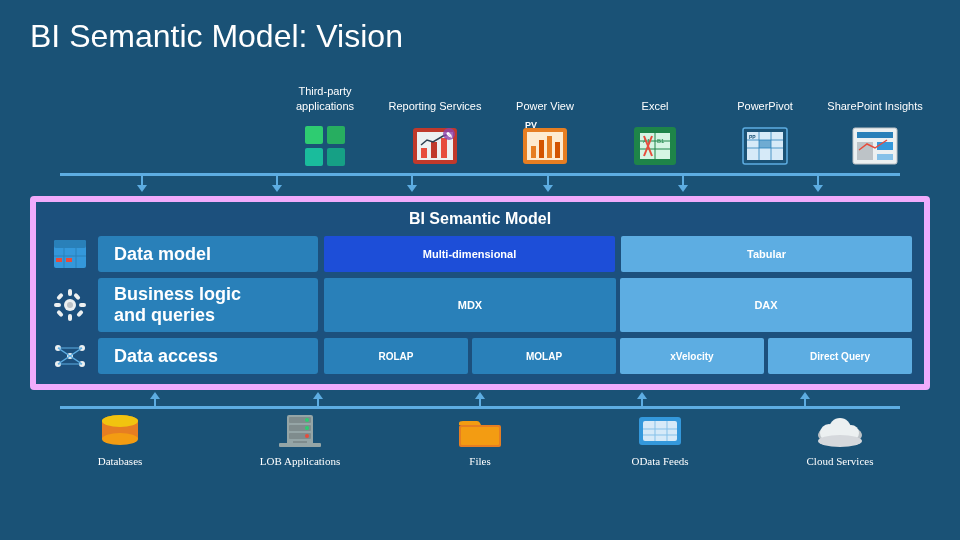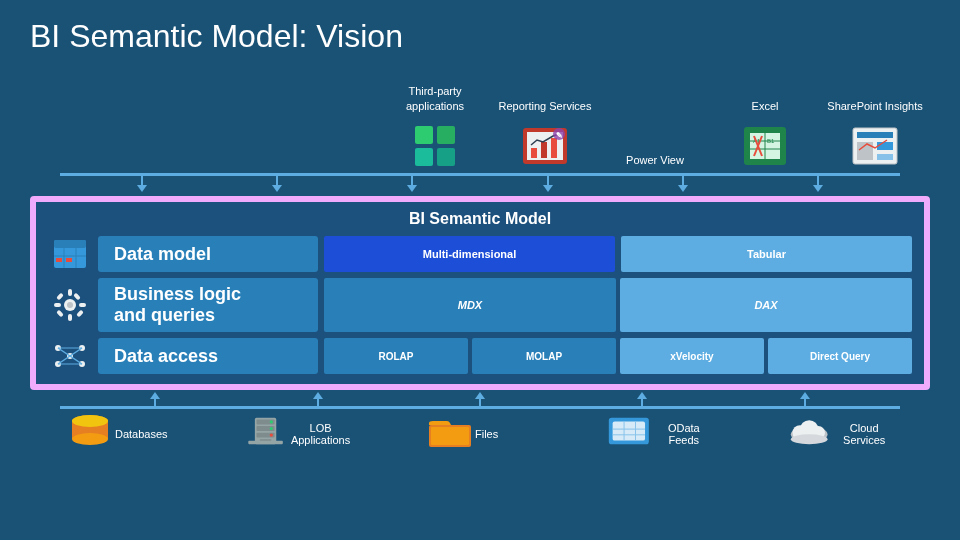--- a/index.html
+++ b/index.html
@@ -113,23 +113,24 @@
 
     .bottom-row {
       display: flex;
       align-items: flex-start;
       justify-content: space-around;
       padding: 4px 30px 0 30px;
     }
 
     .bottom-item {
       display: flex;
-      flex-direction: row;
+      flex-direction: column;
       align-items: center;
       width: 110px;
+      font-family: Liberation Serif, serif;
     }
 
     .bottom-item-label {
       color: #fff;
       font-size: 11px;
       text-align: center;
       margin-top: 6px;
     }
   </style>
 </head>
@@ -167,39 +168,65 @@
         <polyline points="12,25 18,20 24,22 34,16 40,14" stroke="#2c3e50" stroke-width="1.5" fill="none"></polyline>
 
         <ellipse cx="40" cy="14" rx="6" ry="6" fill="#8e44ad" opacity="0.8"></ellipse>
         <text x="37" y="18" font-size="8" fill="white" font-weight="bold">✎</text>
       </svg>
     </div>
   </div>
 
   <div class="top-item">
     <div class="top-item-label">Power View</div>
+    <div class="icon-box">
+      <svg width="52" height="52" viewBox="0 0 52 52">
+        <rect x="4" y="8" width="44" height="36" fill="#e67e22" rx="3"></rect>
+        <rect x="8" y="12" width="36" height="28" fill="#fdebd0"></rect>
+        <rect x="12" y="26" width="5" height="12" fill="#e67e22"></rect>
+        <rect x="20" y="20" width="5" height="18" fill="#d35400"></rect>
+        <rect x="28" y="16" width="5" height="22" fill="#e67e22"></rect>
+        <rect x="36" y="22" width="5" height="16" fill="#d35400"></rect>
+        <text x="6" y="8" font-size="9" fill="white" font-weight="bold">PV</text>
+      </svg>
+    </div>
   </div>
 
   <div class="top-item">
     <div class="top-item-label">Excel</div>
     <div class="icon-box">
       <svg width="50" height="50" viewBox="0 0 50 50">
         <rect x="4" y="6" width="42" height="38" fill="#1e8449" rx="3"></rect>
         <rect x="10" y="12" width="30" height="26" fill="#d5f5e3"></rect>
         <line x1="25" y1="12" x2="25" y2="38" stroke="#1e8449" stroke-width="1"></line>
         <line x1="10" y1="20" x2="40" y2="20" stroke="#1e8449" stroke-width="1"></line>
         <line x1="10" y1="28" x2="40" y2="28" stroke="#1e8449" stroke-width="1"></line>
         <text x="13" y="22" font-size="6" fill="#1e8449">A1</text>
         <text x="27" y="22" font-size="6" fill="#1e8449">B1</text>
         <line x1="14" y1="15" x2="22" y2="35" stroke="#e74c3c" stroke-width="2"></line>
         <line x1="22" y1="15" x2="14" y2="35" stroke="#e74c3c" stroke-width="2"></line>
       </svg>
     </div>
   </div>
 
+  <div class="top-item">
+    <div class="top-item-label">PowerPivot</div>
+    <div class="icon-box">
+      <svg width="52" height="52" viewBox="0 0 52 52">
+        <rect x="4" y="8" width="44" height="36" fill="#1a5276" rx="2" stroke="#5dade2" stroke-width="1.5"></rect>
+        <rect x="8" y="12" width="36" height="28" fill="#d6eaf8"></rect>
+        <line x1="8" y1="20" x2="44" y2="20" stroke="#2980b9" stroke-width="0.8"></line>
+        <line x1="8" y1="28" x2="44" y2="28" stroke="#2980b9" stroke-width="0.8"></line>
+        <line x1="20" y1="12" x2="20" y2="40" stroke="#2980b9" stroke-width="0.8"></line>
+        <line x1="32" y1="12" x2="32" y2="40" stroke="#2980b9" stroke-width="0.8"></line>
+        <text x="10" y="19" font-size="5" fill="#1a5276" font-weight="bold">PP</text>
+        <rect x="20" y="20" width="12" height="8" fill="#2980b9" opacity="0.6"></rect>
+      </svg>
+    </div>
+  </div>
 
   <div class="top-item">
     <div class="top-item-label">SharePoint Insights</div>
     <div class="icon-box">
       <svg width="52" height="52" viewBox="0 0 52 52">
         <rect x="4" y="8" width="44" height="36" fill="#ecf0f1" rx="2" stroke="#bdc3c7" stroke-width="1"></rect>
         <rect x="8" y="12" width="36" height="6" fill="#2980b9"></rect>
         <rect x="8" y="22" width="16" height="18" fill="#bdc3c7"></rect>
         <rect x="28" y="22" width="16" height="8" fill="#3498db"></rect>
         <rect x="28" y="34" width="16" height="6" fill="#85c1e9"></rect>
@@ -272,21 +299,21 @@
           <rect x="2" y="16" width="7" height="4" fill="#ecf0f1" rx="2"></rect>
           <rect x="27" y="16" width="7" height="4" fill="#ecf0f1" rx="2"></rect>
           <rect x="6" y="6" width="4" height="7" fill="#ecf0f1" rx="2" transform="rotate(45 8 9.5)"></rect>
           <rect x="26" y="23" width="4" height="7" fill="#ecf0f1" rx="2" transform="rotate(45 28 26.5)"></rect>
           <rect x="23" y="6" width="4" height="7" fill="#ecf0f1" rx="2" transform="rotate(-45 25 9.5)"></rect>
           <rect x="6" y="23" width="4" height="7" fill="#ecf0f1" rx="2" transform="rotate(-45 8 26.5)"></rect>
         </svg>
       </div>
       <div class="sm-label-cell" style="white-space: pre-line;">Business logic
 and queries</div>
-      <div style="flex:1;display:flex;gap:4px;justify-content:flex-end;font-style:italic;">
+      <div style="flex:1;display:flex;gap:4px;justify-content:flex-end;">
         <div class="sm-tag" style="background:#2980b9;flex:1;">MDX</div>
         <div class="sm-tag" style="background:#5dade2;flex:1;">DAX</div>
       </div>
     </div>
 
     <div class="sm-row">
       <div class="sm-icon-cell">
         <svg width="36" height="36" viewBox="0 0 36 36">
           <circle cx="18" cy="18" r="3" fill="#ecf0f1"></circle>
           <circle cx="6" cy="10" r="3" fill="#ecf0f1"></circle>

